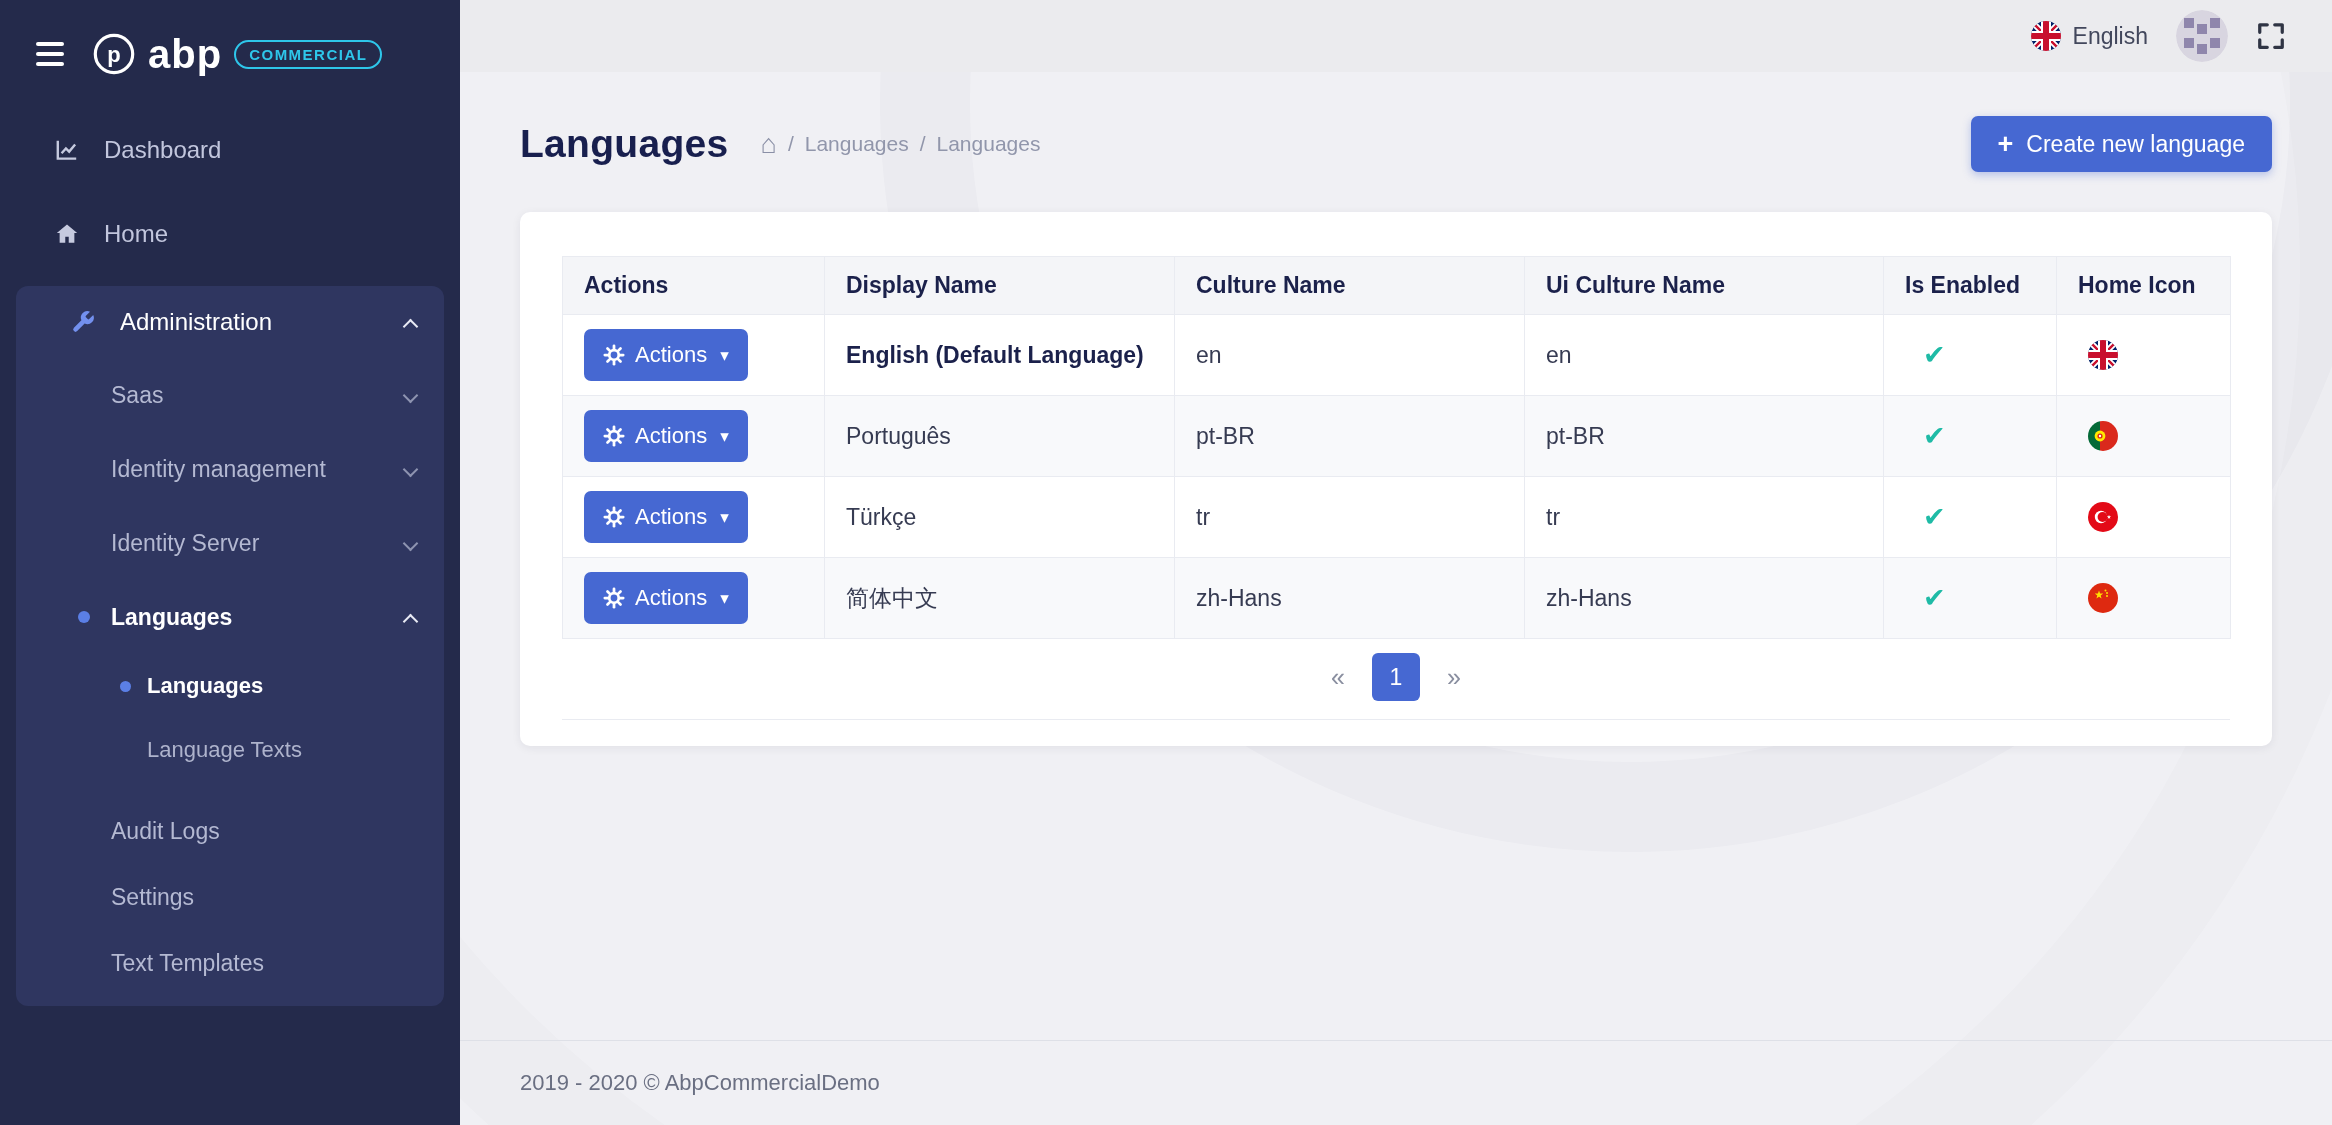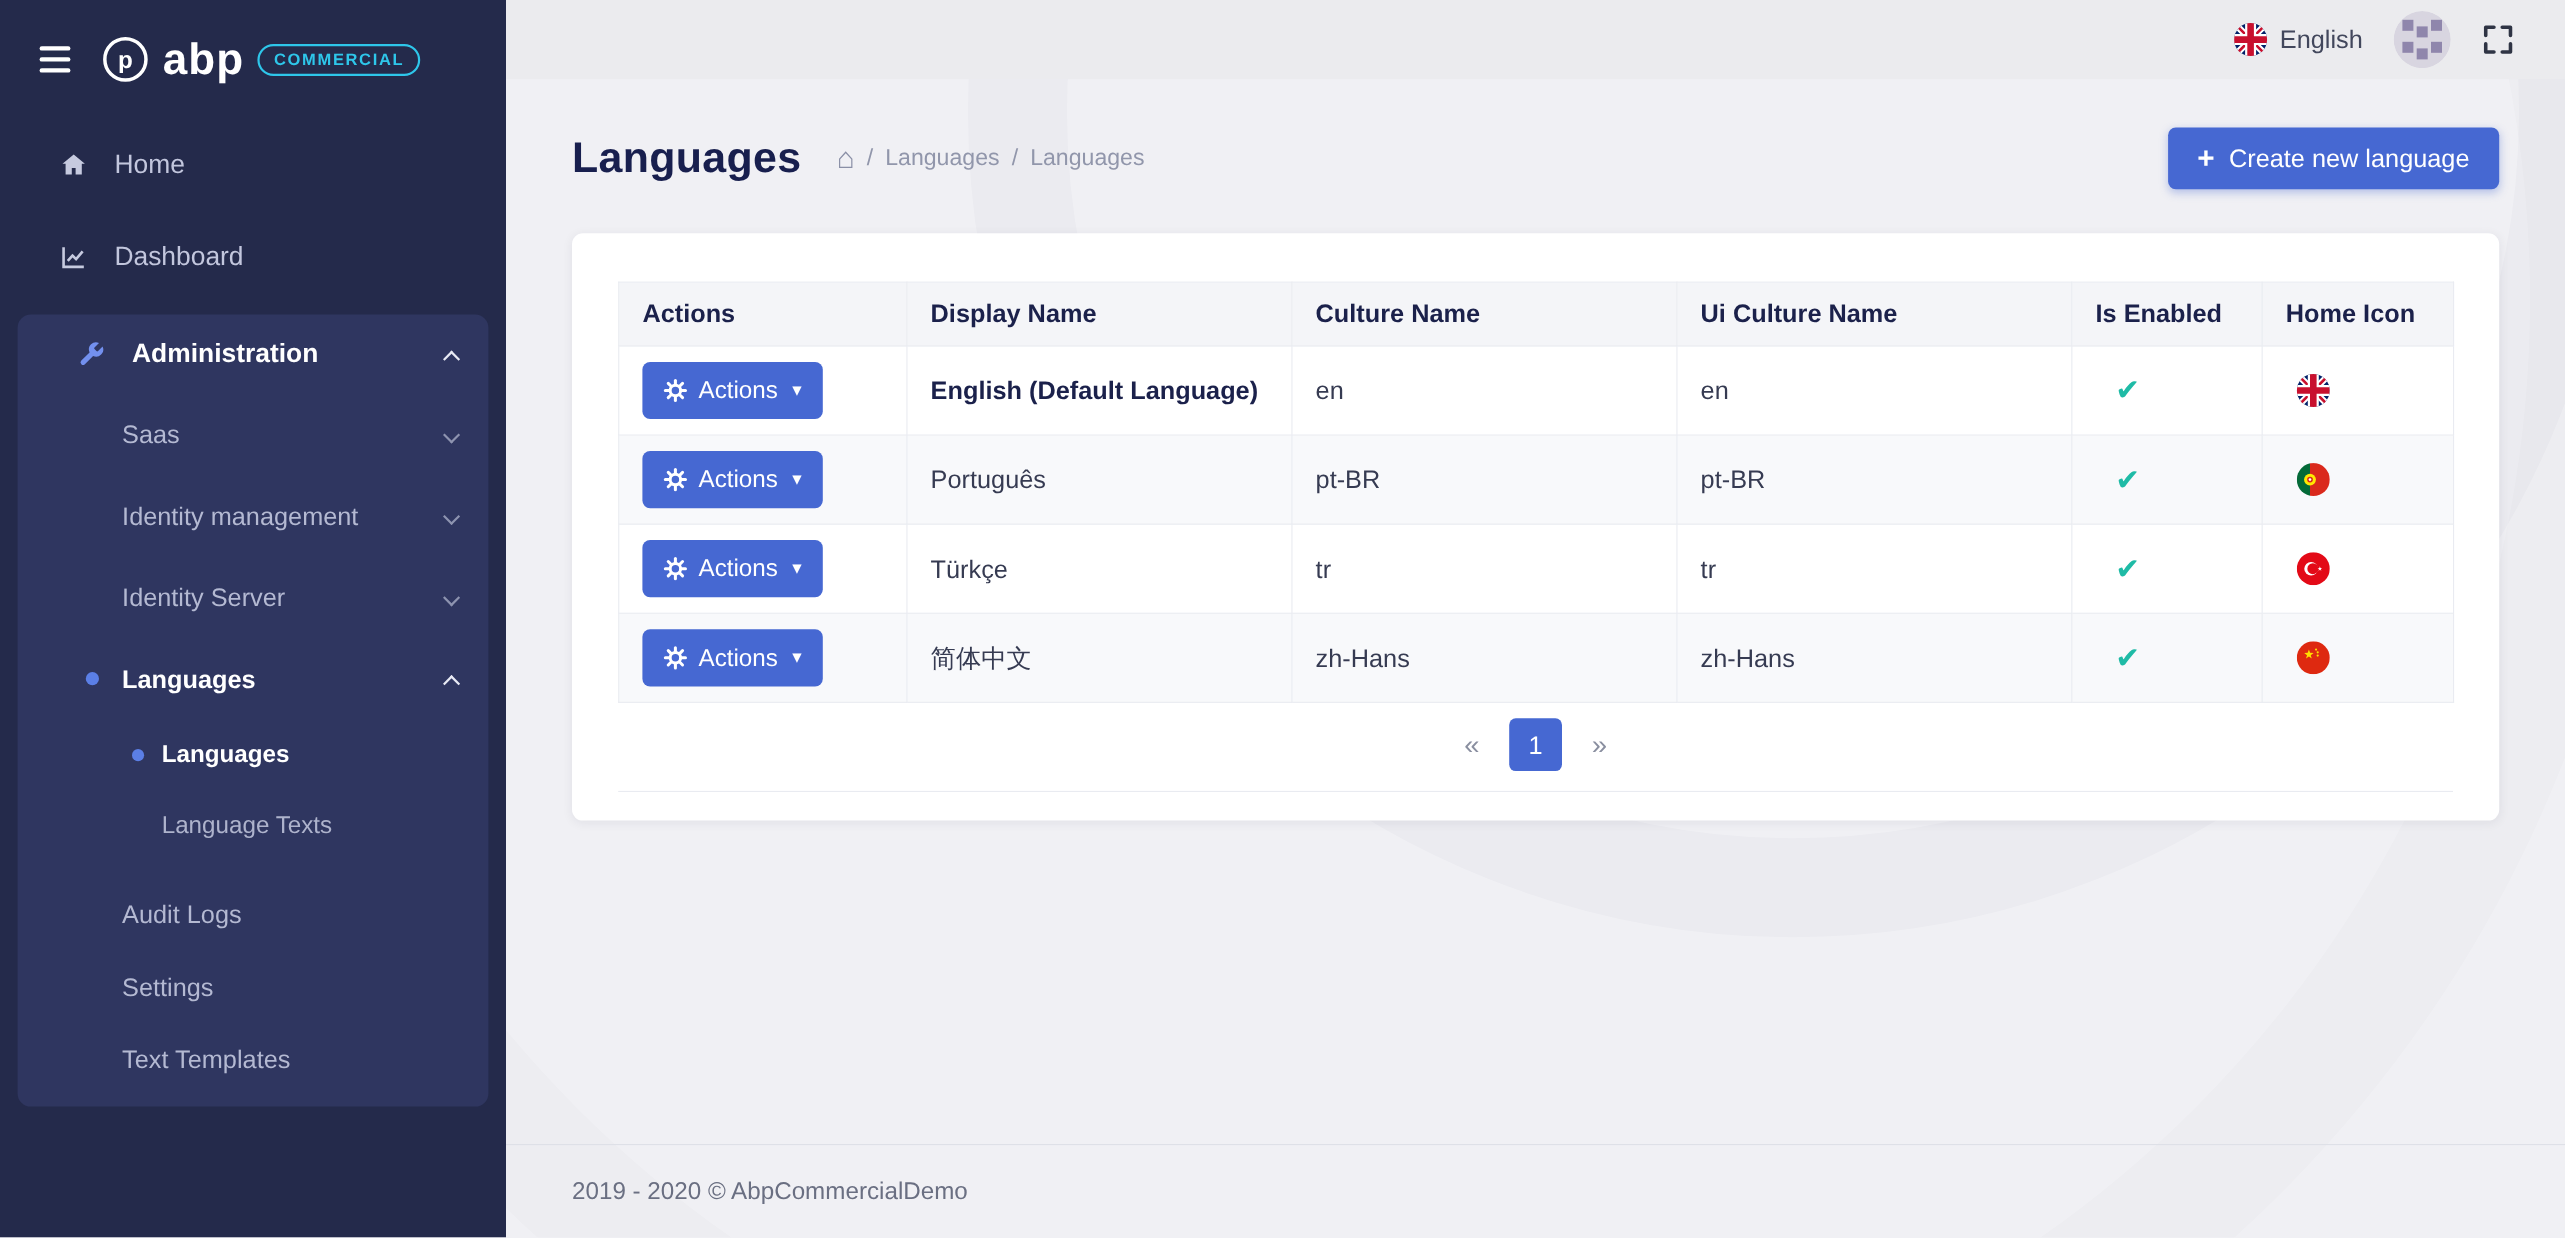--- a/index.html
+++ b/index.html
@@ -25,21 +25,21 @@
   .badge {
     border: 2.5px solid #2ec6ea; color: #2ec6ea; font-size: 15px; font-weight: bold;
     letter-spacing: 1.5px; padding: 4px 13px; border-radius: 15px;
   }
   .nav-item {
     height: 84px; display: flex; align-items: center;
     padding: 0 28px 0 54px; gap: 24px;
     font-size: 24px; color: #c2c6dd; cursor: pointer;
   }
   .admin-panel { background: #2f3660; border-radius: 12px; margin: 10px 16px 0; padding-bottom: 10px; }
-  .admin-head { height: 72px; font-weight: bold; color: #fff; justify-content: center; }
+  .admin-head { height: 72px; font-weight: normal; color: #fff; justify-content: center; }
   .sub-item {
     height: 74px; display: flex; align-items: center;
     padding: 0 28px 0 95px; font-size: 23px; color: #b4b9d2; cursor: pointer;
   }
   .sub-item.plain { height: 66px; }
   .sub-item.active { color: #fff; font-weight: bold; padding-left: 62px; }
   .dot { width: 12px; height: 12px; border-radius: 50%; background: #5b7fe6; margin-right: 21px; flex: none; }
   .child-item {
     height: 64px; display: flex; align-items: center;
     padding: 0 28px 0 131px; font-size: 22px; color: #aeb3cc; cursor: pointer;
@@ -138,32 +138,32 @@
           <circle cx="18" cy="18" r="15.3" fill="none" stroke="#ffffff" stroke-width="2.6"></circle>
           <text x="18" y="24.5" text-anchor="middle" font-size="18" font-weight="bold" fill="#ffffff">p</text>
         </svg>
         <span class="logo-text">abp</span>
         <span class="badge">COMMERCIAL</span>
       </div>
     </div>
 
     <nav>
       <div class="nav-item">
-        <svg width="26" height="26" viewBox="0 0 24 24">
-          <path fill="#c6cadf" d="M12 3.2 2.6 11h2.6v9h5.2v-5.4h3.2V20h5.2v-9h2.6z"></path>
-        </svg>
-        <span>Home</span>
-      </div>
-
-      <div class="nav-item">
         <svg width="26" height="26" viewBox="0 0 24 24" fill="none" stroke="#c6cadf" stroke-width="2.2">
           <path d="M3.5 3.5v16.5h17"></path>
           <path d="M7 15l4-4.5 3 3 5.5-6.5"></path>
         </svg>
         <span>Dashboard</span>
+      </div>
+
+      <div class="nav-item">
+        <svg width="26" height="26" viewBox="0 0 24 24">
+          <path fill="#c6cadf" d="M12 3.2 2.6 11h2.6v9h5.2v-5.4h3.2V20h5.2v-9h2.6z"></path>
+        </svg>
+        <span>Home</span>
       </div>
 
       <div class="admin-panel">
         <div class="nav-item admin-head">
           <svg width="26" height="26" viewBox="0 0 24 24">
             <path fill="#7390ee" d="M14.7 6.3a1 1 0 0 0 0 1.4l1.6 1.6a1 1 0 0 0 1.4 0l3.77-3.77a6 6 0 0 1-7.94 7.94l-6.91 6.91a2.12 2.12 0 0 1-3-3l6.91-6.91a6 6 0 0 1 7.94-7.94l-3.76 3.76z"></path>
           </svg>
           <span>Administration</span>
           <span class="chev up"></span>
         </div>

